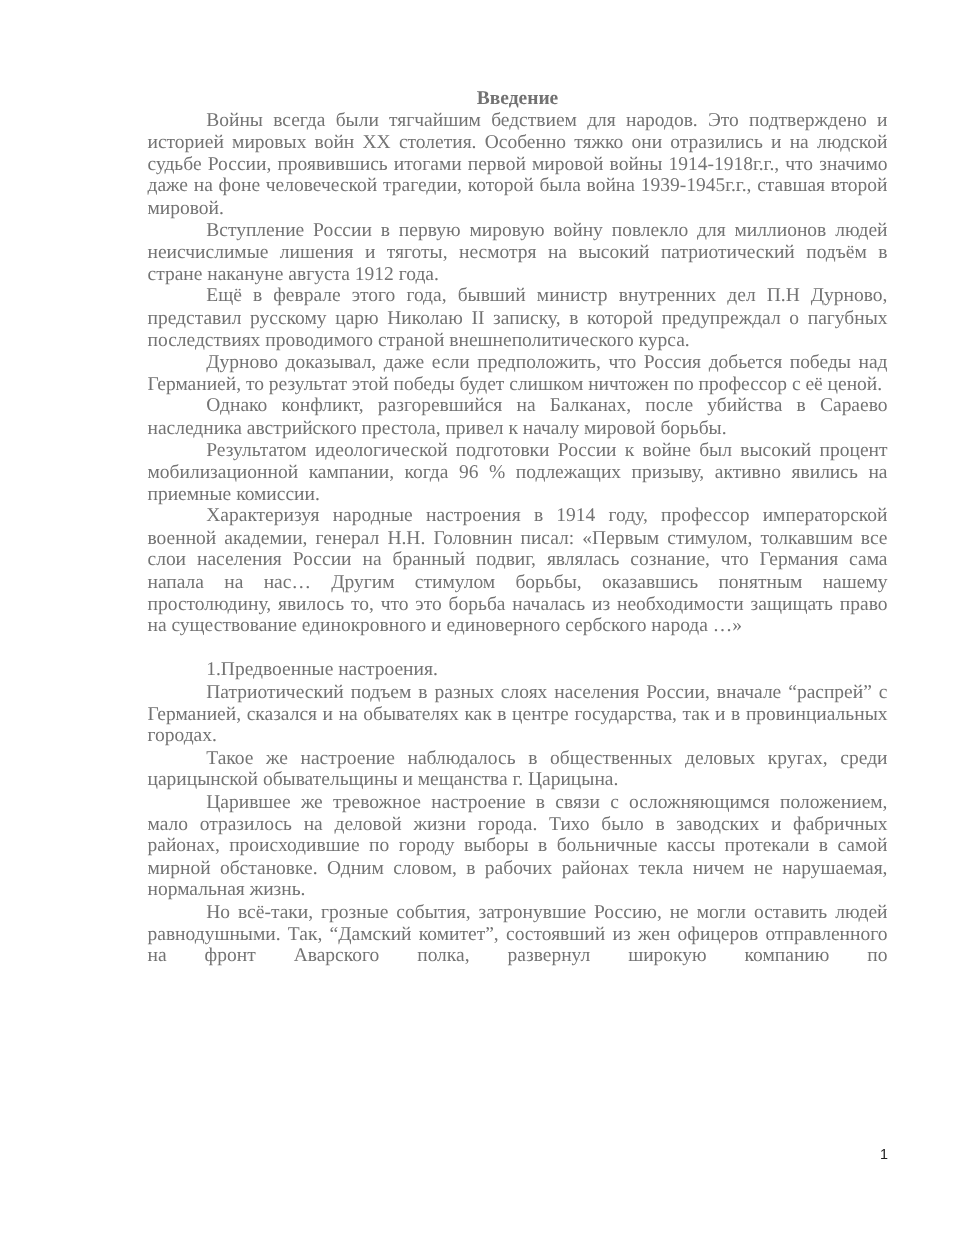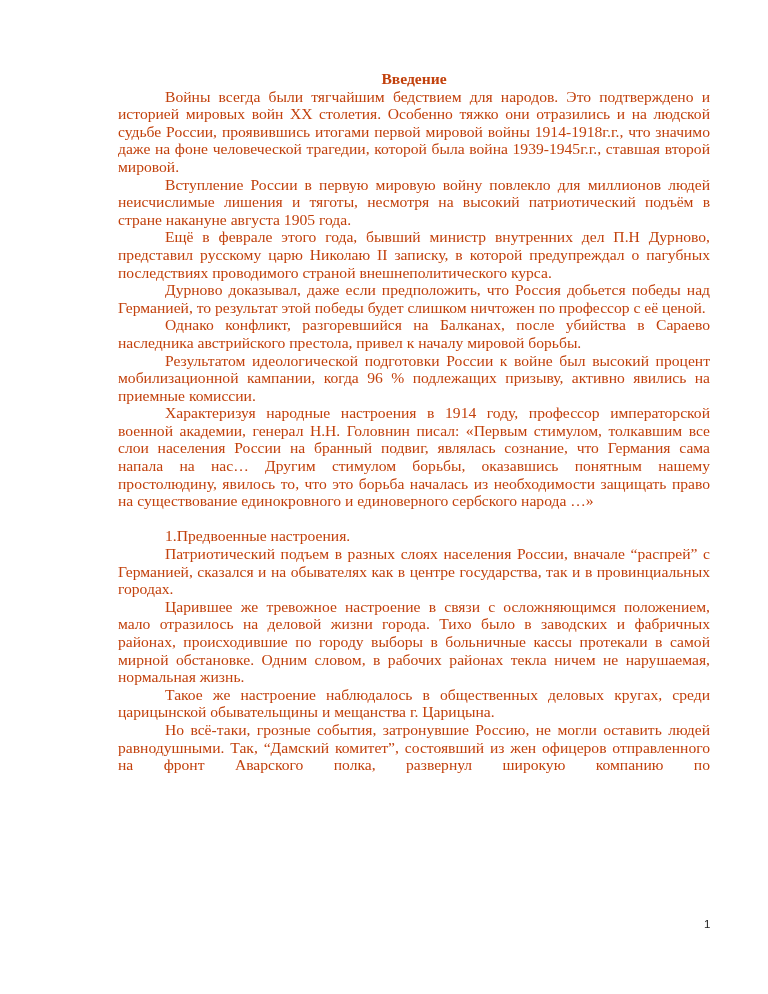--- a/index.html
+++ b/index.html
@@ -5,21 +5,21 @@
   html, body { margin: 0; padding: 0; background: #ffffff; }
   body { width: 768px; height: 994px; overflow: hidden; position: relative; }
   .page {
     position: absolute;
     left: 118px;
     top: 70px;
     width: 592px;
     font-family: "Liberation Serif", serif;
     font-size: 15.6px;
     line-height: 17.6px;
-    color: #c2410c;
+    color: #737373;
   }
   .title {
     text-align: center;
     font-weight: bold;
     margin: 0;
   }
   .p {
     margin: 0;
     text-indent: 47px;
     text-align: justify;
@@ -39,30 +39,30 @@
     color: #1c1c1c;
   }
 </style>
 </head>
 <body>
 
 <div class="page">
   <p class="title">Введение</p>
 
   <p class="p">Войны всегда были тягчайшим бедствием для народов. Это подтверждено и историей мировых войн XX столетия. Особенно тяжко они отразились и на людской судьбе России, проявившись итогами первой мировой войны 1914-1918г.г., что значимо даже на фоне человеческой трагедии, которой была война 1939-1945г.г., ставшая второй мировой.</p>
-  <p class="p">Вступление России в первую мировую войну повлекло для миллионов людей неисчислимые лишения и тяготы, несмотря на высокий патриотический подъём в стране накануне августа 1905 года.</p>
+  <p class="p">Вступление России в первую мировую войну повлекло для миллионов людей неисчислимые лишения и тяготы, несмотря на высокий патриотический подъём в стране накануне августа 1912 года.</p>
   <p class="p">Ещё в феврале этого года, бывший министр внутренних дел П.Н Дурново, представил русскому царю Николаю II записку, в которой предупреждал о пагубных последствиях проводимого страной внешнеполитического курса.</p>
   <p class="p">Дурново доказывал, даже если предположить, что Россия добьется победы над Германией, то результат этой победы будет слишком ничтожен по профессор с её ценой.</p>
   <p class="p">Однако конфликт, разгоревшийся на Балканах, после убийства в Сараево наследника австрийского престола, привел к началу мировой борьбы.</p>
   <p class="p">Результатом идеологической подготовки России к войне был высокий процент мобилизационной кампании, когда 96 % подлежащих призыву, активно явились на приемные комиссии.</p>
   <p class="p">Характеризуя народные настроения в 1914 году, профессор императорской военной академии, генерал Н.Н. Головнин писал: «Первым стимулом, толкавшим все слои населения России на бранный подвиг, являлась сознание, что Германия сама напала на нас… Другим стимулом борьбы, оказавшись понятным нашему простолюдину, явилось то, что это борьба началась из необходимости защищать право на существование единокровного и единоверного сербского народа …»</p>
 
   <div class="gap"></div>
 
   <p class="section-heading">1.Предвоенные настроения.</p>
 
   <p class="p">Патриотический подъем в разных слоях населения России, вначале “распрей” с Германией, сказался и на обывателях как в центре государства, так и в провинциальных городах.</p>
+  <p class="p">Такое же настроение наблюдалось в общественных деловых кругах, среди царицынской обывательщины и мещанства г. Царицына.</p>
   <p class="p">Царившее же тревожное настроение в связи с осложняющимся положением, мало отразилось на деловой жизни города. Тихо было в заводских и фабричных районах, происходившие по городу выборы в больничные кассы протекали в самой мирной обстановке. Одним словом, в рабочих районах текла ничем не нарушаемая, нормальная жизнь.</p>
-  <p class="p">Такое же настроение наблюдалось в общественных деловых кругах, среди царицынской обывательщины и мещанства г. Царицына.</p>
   <p class="p" style="text-align-last: justify;">Но всё-таки, грозные события, затронувшие Россию, не могли оставить людей равнодушными. Так, “Дамский комитет”, состоявший из жен офицеров отправленного на фронт Аварского полка, развернул широкую компанию по</p>
 </div>
 
 <div class="page-number">1</div>
 
 </body></html>

